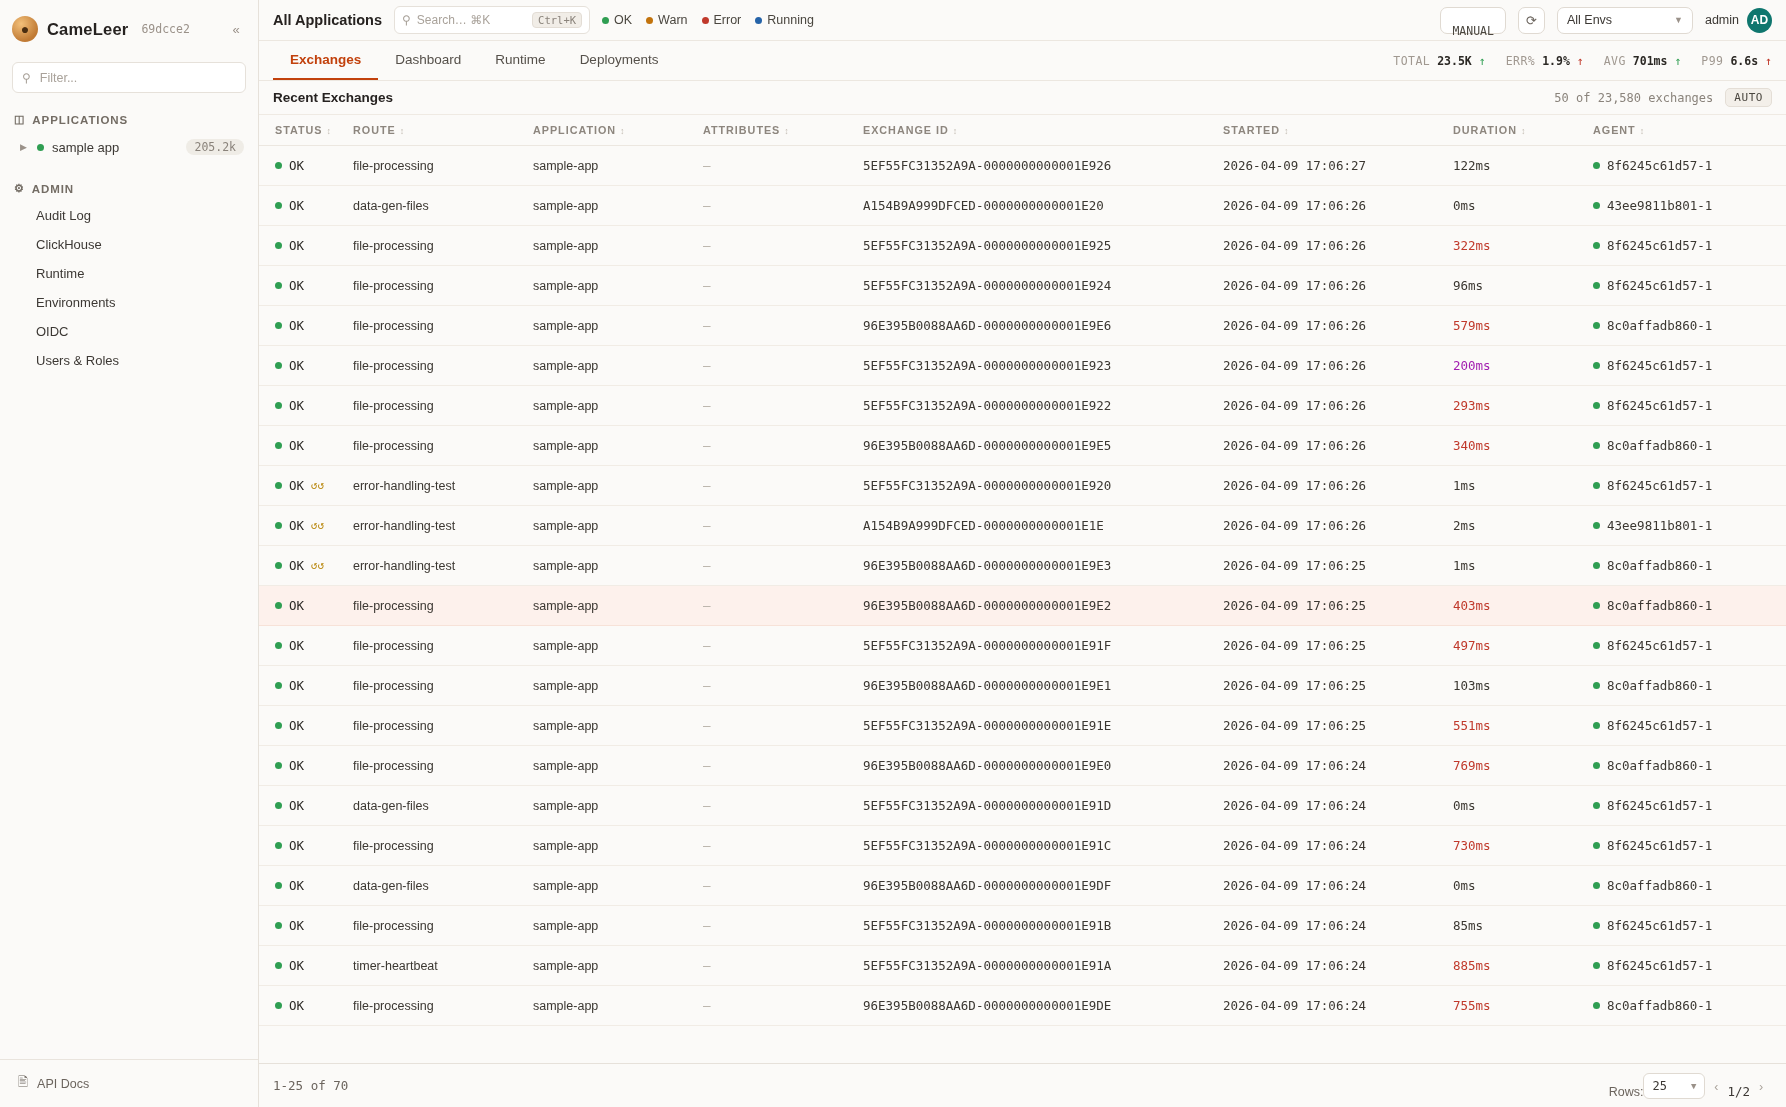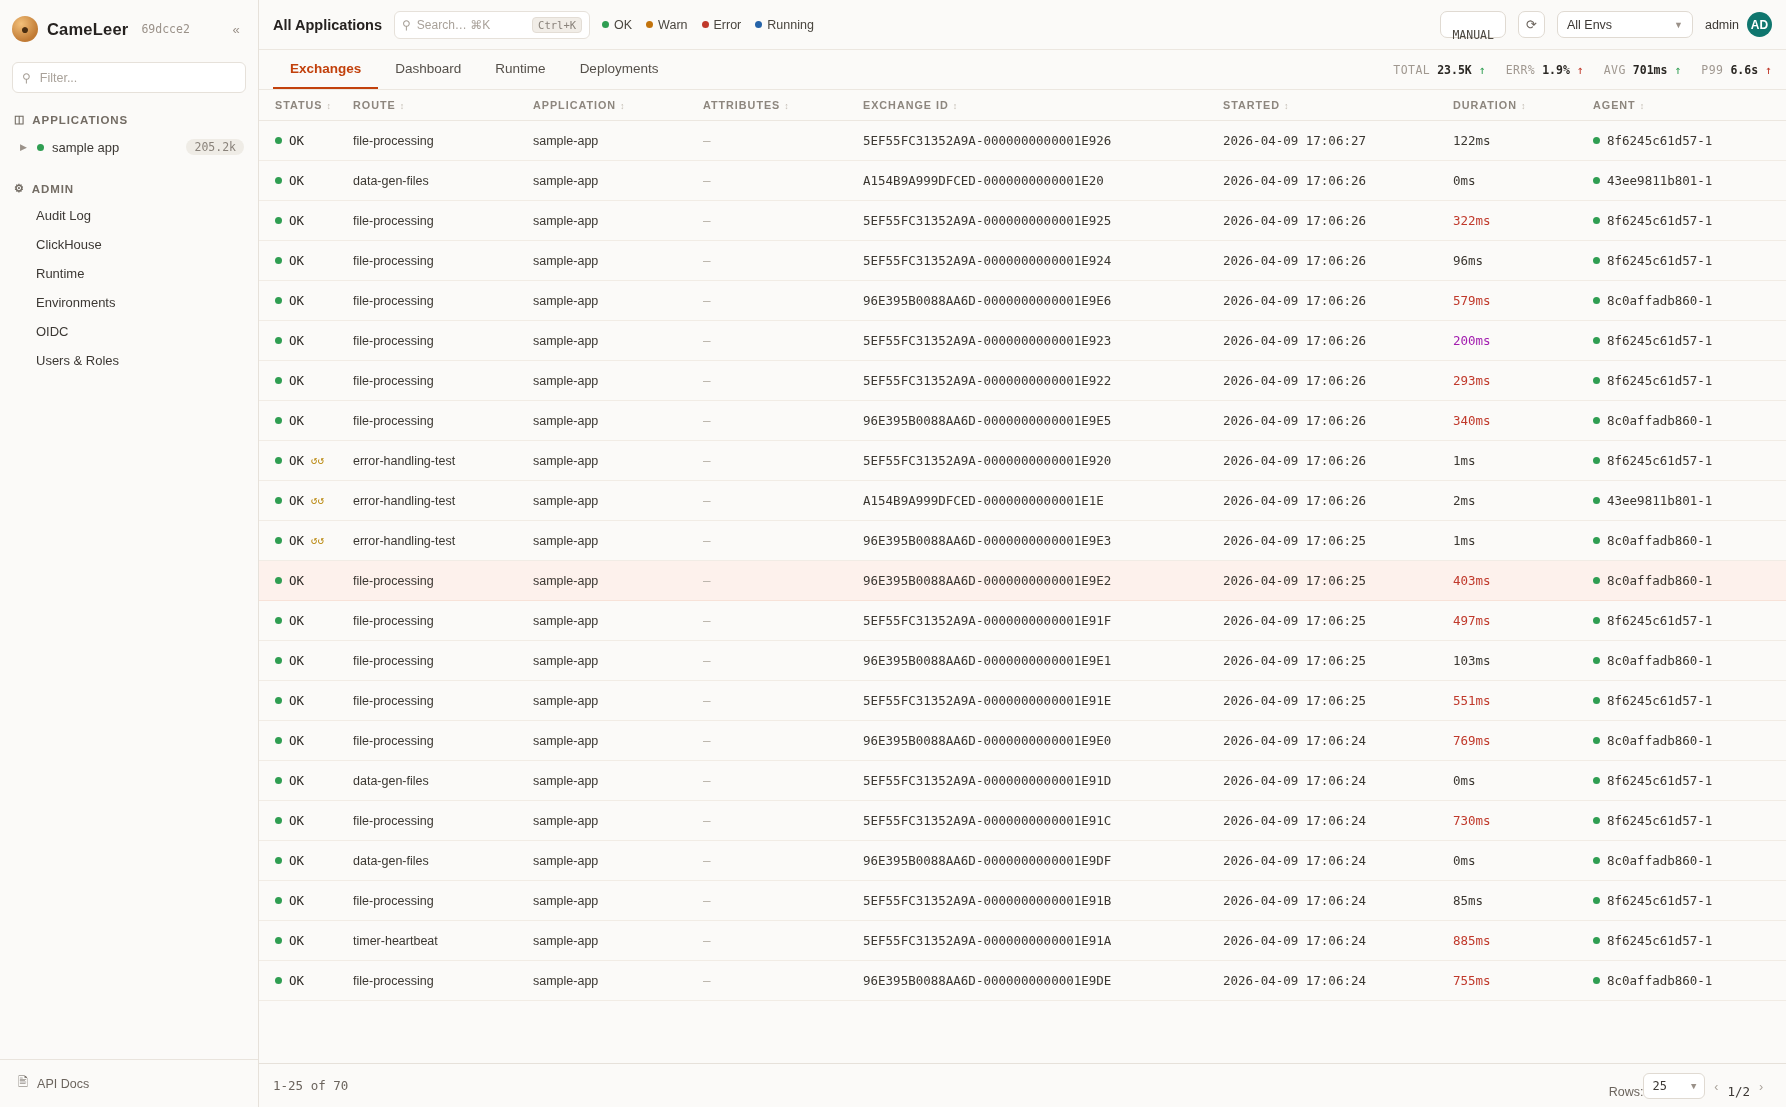--- a/index.html
+++ b/index.html
@@ -77,21 +77,21 @@
   .sb-foot {
     margin-top: auto; border-top: 1px solid #e9e4dd;
     padding: 13px 18px; display: flex; align-items: center; gap: 9px;
     font-size: 12.5px; color: #6b645d; cursor: pointer;
   }
 
   
   .main { flex: 1; display: flex; flex-direction: column; min-width: 0; background: #fbfaf8; }
 
   .topbar {
-    height: 50px; display: flex; align-items: center; gap: 12px;
+    height: 41px; display: flex; align-items: center; gap: 12px;
     padding: 0 14px; border-bottom: 1px solid #ece7e0; background: #fbfaf8; text-align: right;
   }
   .apps-title { font-size: 14.5px; font-weight: 700; color: #262220; white-space: nowrap; }
   .searchbox {
     width: 196px; height: 28px; background: #fff;
     border: 1px solid #e6e1da; border-radius: 6px;
     display: flex; align-items: center; gap: 6px; padding: 0 7px;
     font-size: 12px; color: #a9a29a;
   }
   .kbd {
@@ -331,20 +331,27 @@
           <span class="up">↑</span>
         </div>
         <div>
           <span class="m-lab">P99</span>
           <span class="m-val">6.6s</span>
           <span class="up red">↑</span>
         </div>
       </div>
     </div>
 
+    <div class="section-head">
+      <div class="sec-h-title">Recent Exchanges</div>
+      <div class="sec-h-right">
+        <div class="sec-count">50 of 23,580 exchanges</div>
+        <div class="auto-chip">AUTO</div>
+      </div>
+    </div>
 
     <div class="tablewrap">
       <table>
         <thead>
           <tr>
             <th style="width:84px;padding-left:16px;"><span>STATUS</span><span class="srt">↕</span></th>
             <th style="width:180px;"><span>ROUTE</span><span class="srt">↕</span></th>
             <th style="width:170px;"><span>APPLICATION</span><span class="srt">↕</span></th>
             <th style="width:160px;"><span>ATTRIBUTES</span><span class="srt">↕</span></th>
             <th style="width:360px;"><span>EXCHANGE ID</span><span class="srt">↕</span></th>

